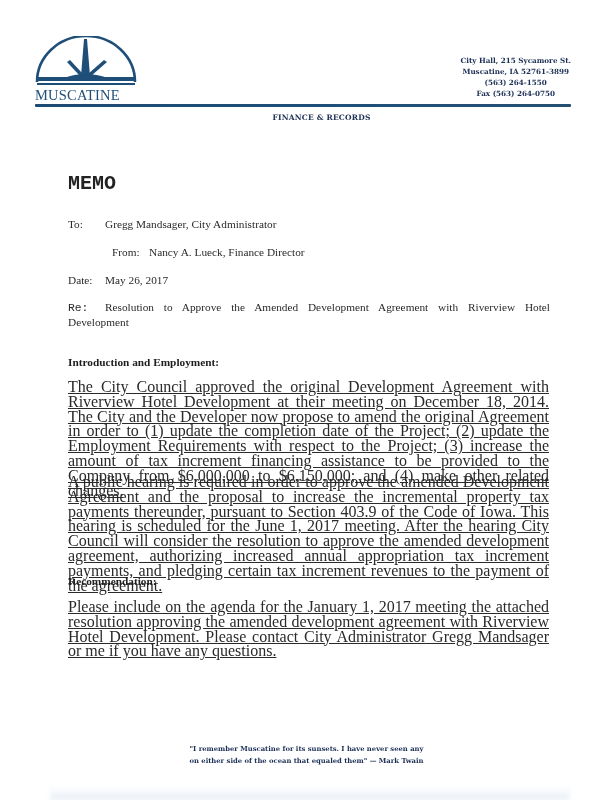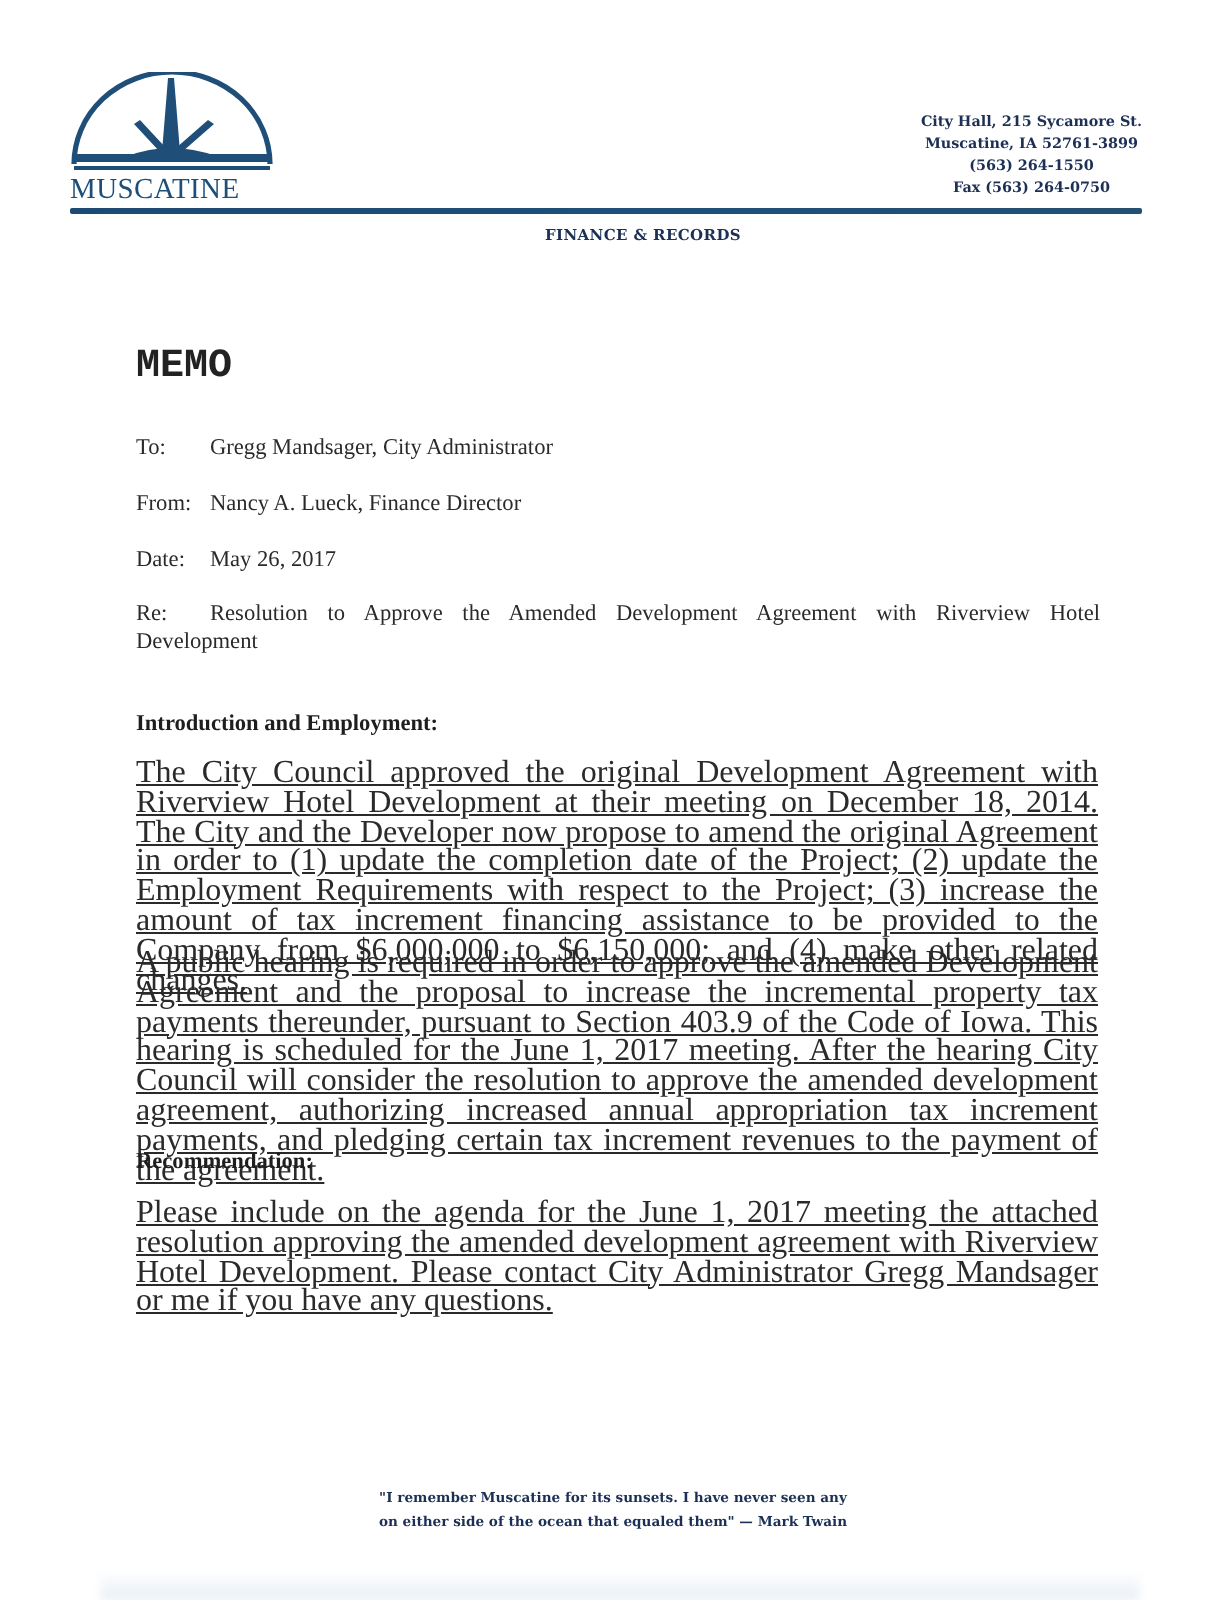--- a/index.html
+++ b/index.html
@@ -31,24 +31,24 @@
   }
 
   .memo-title {
     position: absolute; left: 68px; top: 172px;
     font-family: Liberation Mono, monospace; font-weight: bold; font-size: 20px; color: #222;
   }
 
   .header-field { position: absolute; left: 68px; font-size: 11.3px; color: #2a2a2a; }
   .header-field .label { display: inline-block; width: 37px; }
   .f-to   { top: 218px; }
-  .f-from { top: 246px; }
+  .f-from { top: 246px; margin-left: 44px; }
   .f-date { top: 274px; }
   .f-re   { top: 301px; width: 482px; line-height: 13.5px; text-align: justify; }
-  .f-re .label { width: 37px; }
+  .f-re .label { width: 37px; font-family: Liberation Mono, monospace; }
 
   .section-heading {
     position: absolute; left: 68px; font-weight: bold; font-size: 11.3px; color: #1e1e1e;
   }
   .h-intro { top: 356px; }
   .h-rec   { top: 575px; }
 
   .para {
     position: absolute; left: 68px; width: 481px; font-size: 16px; line-height: 14.8px;
     text-align: justify; color: #2a2a2a; text-decoration: underline;
@@ -112,19 +112,19 @@
 </div>
 <div class="header-field f-re">
   <span class="label">Re:</span><span>Resolution to Approve the Amended Development Agreement with Riverview Hotel Development</span>
 </div>
 
 <div class="section-heading h-intro">Introduction and Employment:</div>
 <p class="para p1">The City Council approved the original Development Agreement with Riverview Hotel Development at their meeting on December 18, 2014. The City and the Developer now propose to amend the original Agreement in order to (1) update the completion date of the Project; (2) update the Employment Requirements with respect to the Project; (3) increase the amount of tax increment financing assistance to be provided to the Company from $6,000,000 to $6,150,000; and (4) make other related changes.</p>
 <p class="para p2">A public hearing is required in order to approve the amended Development Agreement and the proposal to increase the incremental property tax payments thereunder, pursuant to Section 403.9 of the Code of Iowa. This hearing is scheduled for the June 1, 2017 meeting. After the hearing City Council will consider the resolution to approve the amended development agreement, authorizing increased annual appropriation tax increment payments, and pledging certain tax increment revenues to the payment of the agreement.</p>
 
 <div class="section-heading h-rec">Recommendation:</div>
-<p class="para p3">Please include on the agenda for the June 1, 2017 meeting the attached resolution approving the amended development agreement with Riverview Hotel Development. Please contact City Administrator Gregg Mandsager or me if you have any questions.</p>
+<p class="para p3">Please include on the agenda for the January 1, 2017 meeting the attached resolution approving the amended development agreement with Riverview Hotel Development. Please contact City Administrator Gregg Mandsager or me if you have any questions.</p>
 
 <div class="footer-quote">
   <div>"I remember Muscatine for its sunsets. I have never seen any</div>
   <div>on either side of the ocean that equaled them" — Mark Twain</div>
 </div>
 <div class="bottom-wash"></div>
 
 </body></html>

